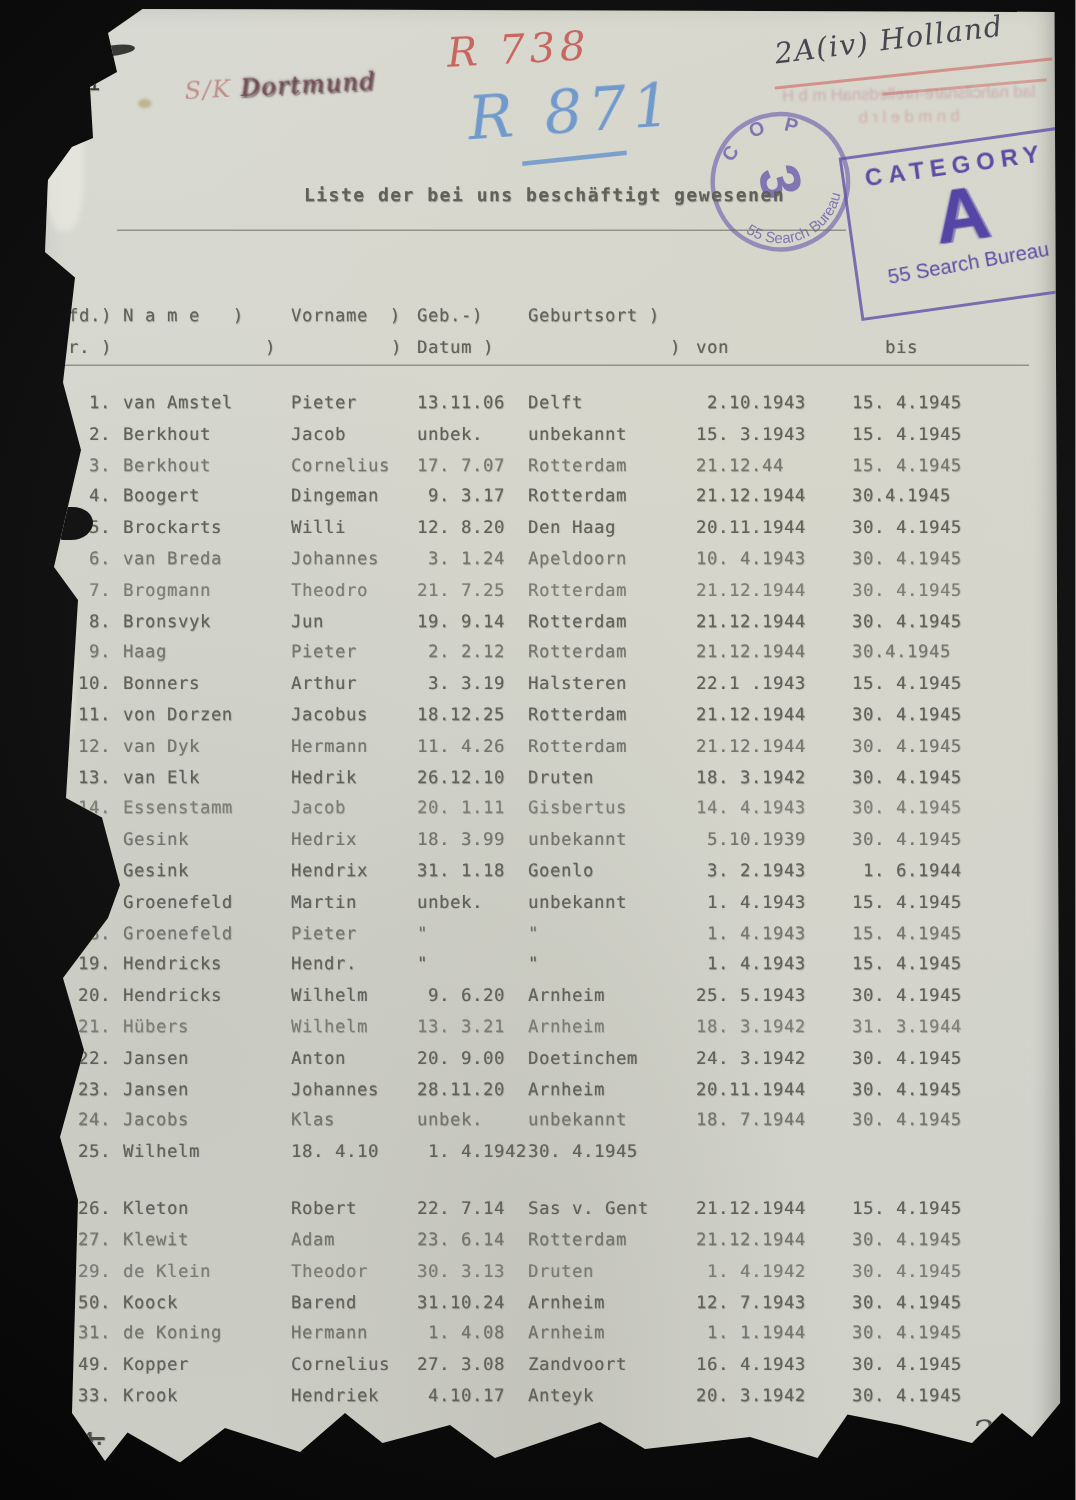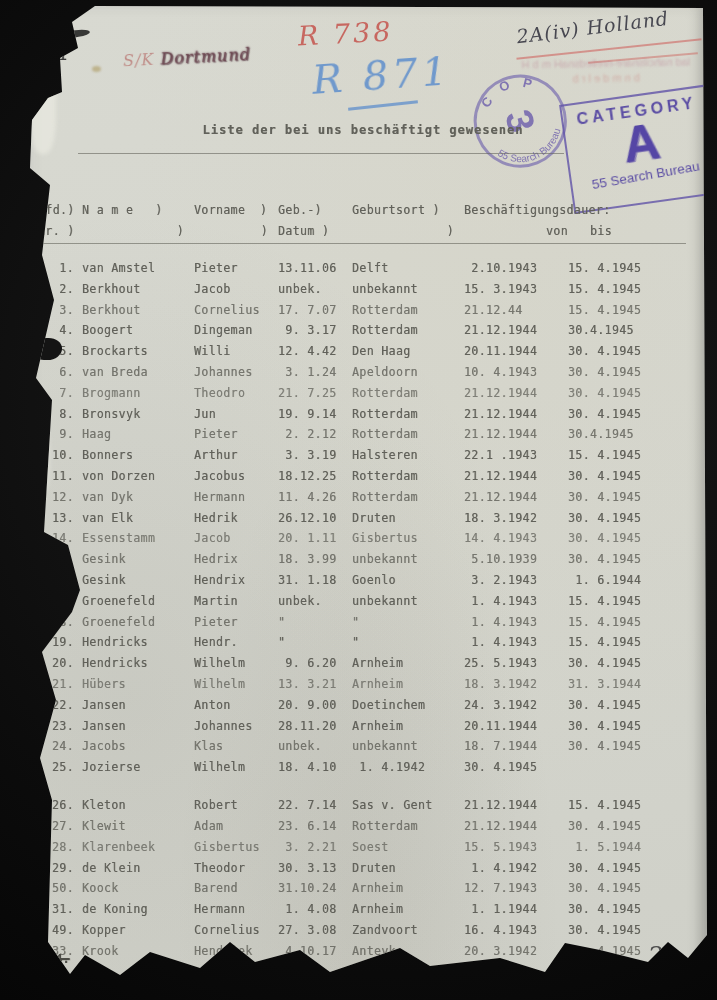--- a/index.html
+++ b/index.html
@@ -31,21 +31,21 @@
 
   
   .title-block { position:absolute; left:120px; top:117px; width:430px; text-align:center; font-size:12px; font-weight:bold; letter-spacing:1px; line-height:18px; }
   .title-underline { position:absolute; left:50px; top:149px; width:486px; border-bottom:1.2px solid rgba(104,104,96,0.62); }
 
   
   .thead { position:absolute; left:10px; top:196px; width:648px; font-size:11.5px; letter-spacing:0.4px; }
   .hrow { display:grid; grid-template-columns:44px 112px 84px 74px 112px 104px 96px; height:20.8px; line-height:20.8px; white-space:pre; }
   .hrow .c-dauer { grid-column: 6 / span 2; }
   .hrow .r { text-align:right; padding-right:10px; }
-  .hrow .c-von { text-align:right; }
+  .hrow .c-von { text-align:left; }
   .hrow .c-bis { padding-left:22px; }
   .head-line { border-bottom:1.3px solid rgba(100,100,92,0.6); position:absolute; left:0; top:43px; width:648px; }
 
   .tbody { position:absolute; left:10px; top:254px; width:648px; font-size:11.5px; letter-spacing:0.4px; }
   .trow { display:grid; grid-template-columns:44px 112px 84px 74px 112px 104px 96px; height:20.8px; line-height:20.8px; white-space:pre; }
   .trow > div { overflow:visible; }
   .trow .c-nr { text-align:right; padding-right:8px; }
   .trow:nth-child(25) { height:38px; }
   .trow:nth-child(25) .c-ort { line-height:15px; padding-top:4px; }
   .trow:nth-child(3n) { opacity:0.82; }
@@ -133,21 +133,20 @@
   </div>
   <div class="title-underline"></div>
 
   <div class="thead typed">
     <div class="hrow">
       <div class="c-nr">Lfd.)</div>
       <div class="c-name">N a m e   )</div>
       <div class="c-vorname">Vorname  )</div>
       <div class="c-geb">Geb.-)</div>
       <div class="c-ort">Geburtsort )</div>
-      <div class="c-dauer">Beschäftigungsdauer:</div>
     </div>
     <div class="hrow">
       <div class="c-nr">Nr. )</div>
       <div class="c-name r">)</div>
       <div class="c-vorname r">)</div>
       <div class="c-geb">Datum )</div>
       <div class="c-ort r">)</div>
       <div class="c-von">von</div>
       <div class="c-bis">bis</div>
     </div>
@@ -192,21 +191,21 @@
       <div class="c-geb"> 9. 3.17</div>
       <div class="c-ort">Rotterdam</div>
       <div class="c-von">21.12.1944</div>
       <div class="c-bis">30.4.1945</div>
     </div>
 
     <div class="trow">
       <div class="c-nr">5.</div>
       <div class="c-name">Brockarts</div>
       <div class="c-vorname">Willi</div>
-      <div class="c-geb">12. 4.42</div>
+      <div class="c-geb">12. 8.20</div>
       <div class="c-ort">Den Haag</div>
       <div class="c-von">20.11.1944</div>
       <div class="c-bis">30. 4.1945</div>
     </div>
 
     <div class="trow">
       <div class="c-nr">6.</div>
       <div class="c-name">van Breda</div>
       <div class="c-vorname">Johannes</div>
       <div class="c-geb"> 3. 1.24</div>
@@ -390,21 +389,20 @@
       <div class="c-name">Jacobs</div>
       <div class="c-vorname">Klas</div>
       <div class="c-geb">unbek.</div>
       <div class="c-ort">unbekannt</div>
       <div class="c-von">18. 7.1944</div>
       <div class="c-bis">30. 4.1945</div>
     </div>
 
     <div class="trow">
       <div class="c-nr">25.</div>
-      <div class="c-name">Jozierse</div>
       <div class="c-vorname">Wilhelm</div>
       <div class="c-geb">18. 4.10</div>
       <div class="c-von"> 1. 4.1942</div>
       <div class="c-bis">30. 4.1945</div>
     </div>
 
     <div class="trow">
       <div class="c-nr">26.</div>
       <div class="c-name">Kleton</div>
       <div class="c-vorname">Robert</div>
@@ -417,29 +415,20 @@
     <div class="trow">
       <div class="c-nr">27.</div>
       <div class="c-name">Klewit</div>
       <div class="c-vorname">Adam</div>
       <div class="c-geb">23. 6.14</div>
       <div class="c-ort">Rotterdam</div>
       <div class="c-von">21.12.1944</div>
       <div class="c-bis">30. 4.1945</div>
     </div>
 
-    <div class="trow">
-      <div class="c-nr">28.</div>
-      <div class="c-name">Klarenbeek</div>
-      <div class="c-vorname">Gisbertus</div>
-      <div class="c-geb"> 3. 2.21</div>
-      <div class="c-ort">Soest</div>
-      <div class="c-von">15. 5.1943</div>
-      <div class="c-bis"> 1. 5.1944</div>
-    </div>
 
     <div class="trow">
       <div class="c-nr">29.</div>
       <div class="c-name">de Klein</div>
       <div class="c-vorname">Theodor</div>
       <div class="c-geb">30. 3.13</div>
       <div class="c-ort">Druten</div>
       <div class="c-von"> 1. 4.1942</div>
       <div class="c-bis">30. 4.1945</div>
     </div>

